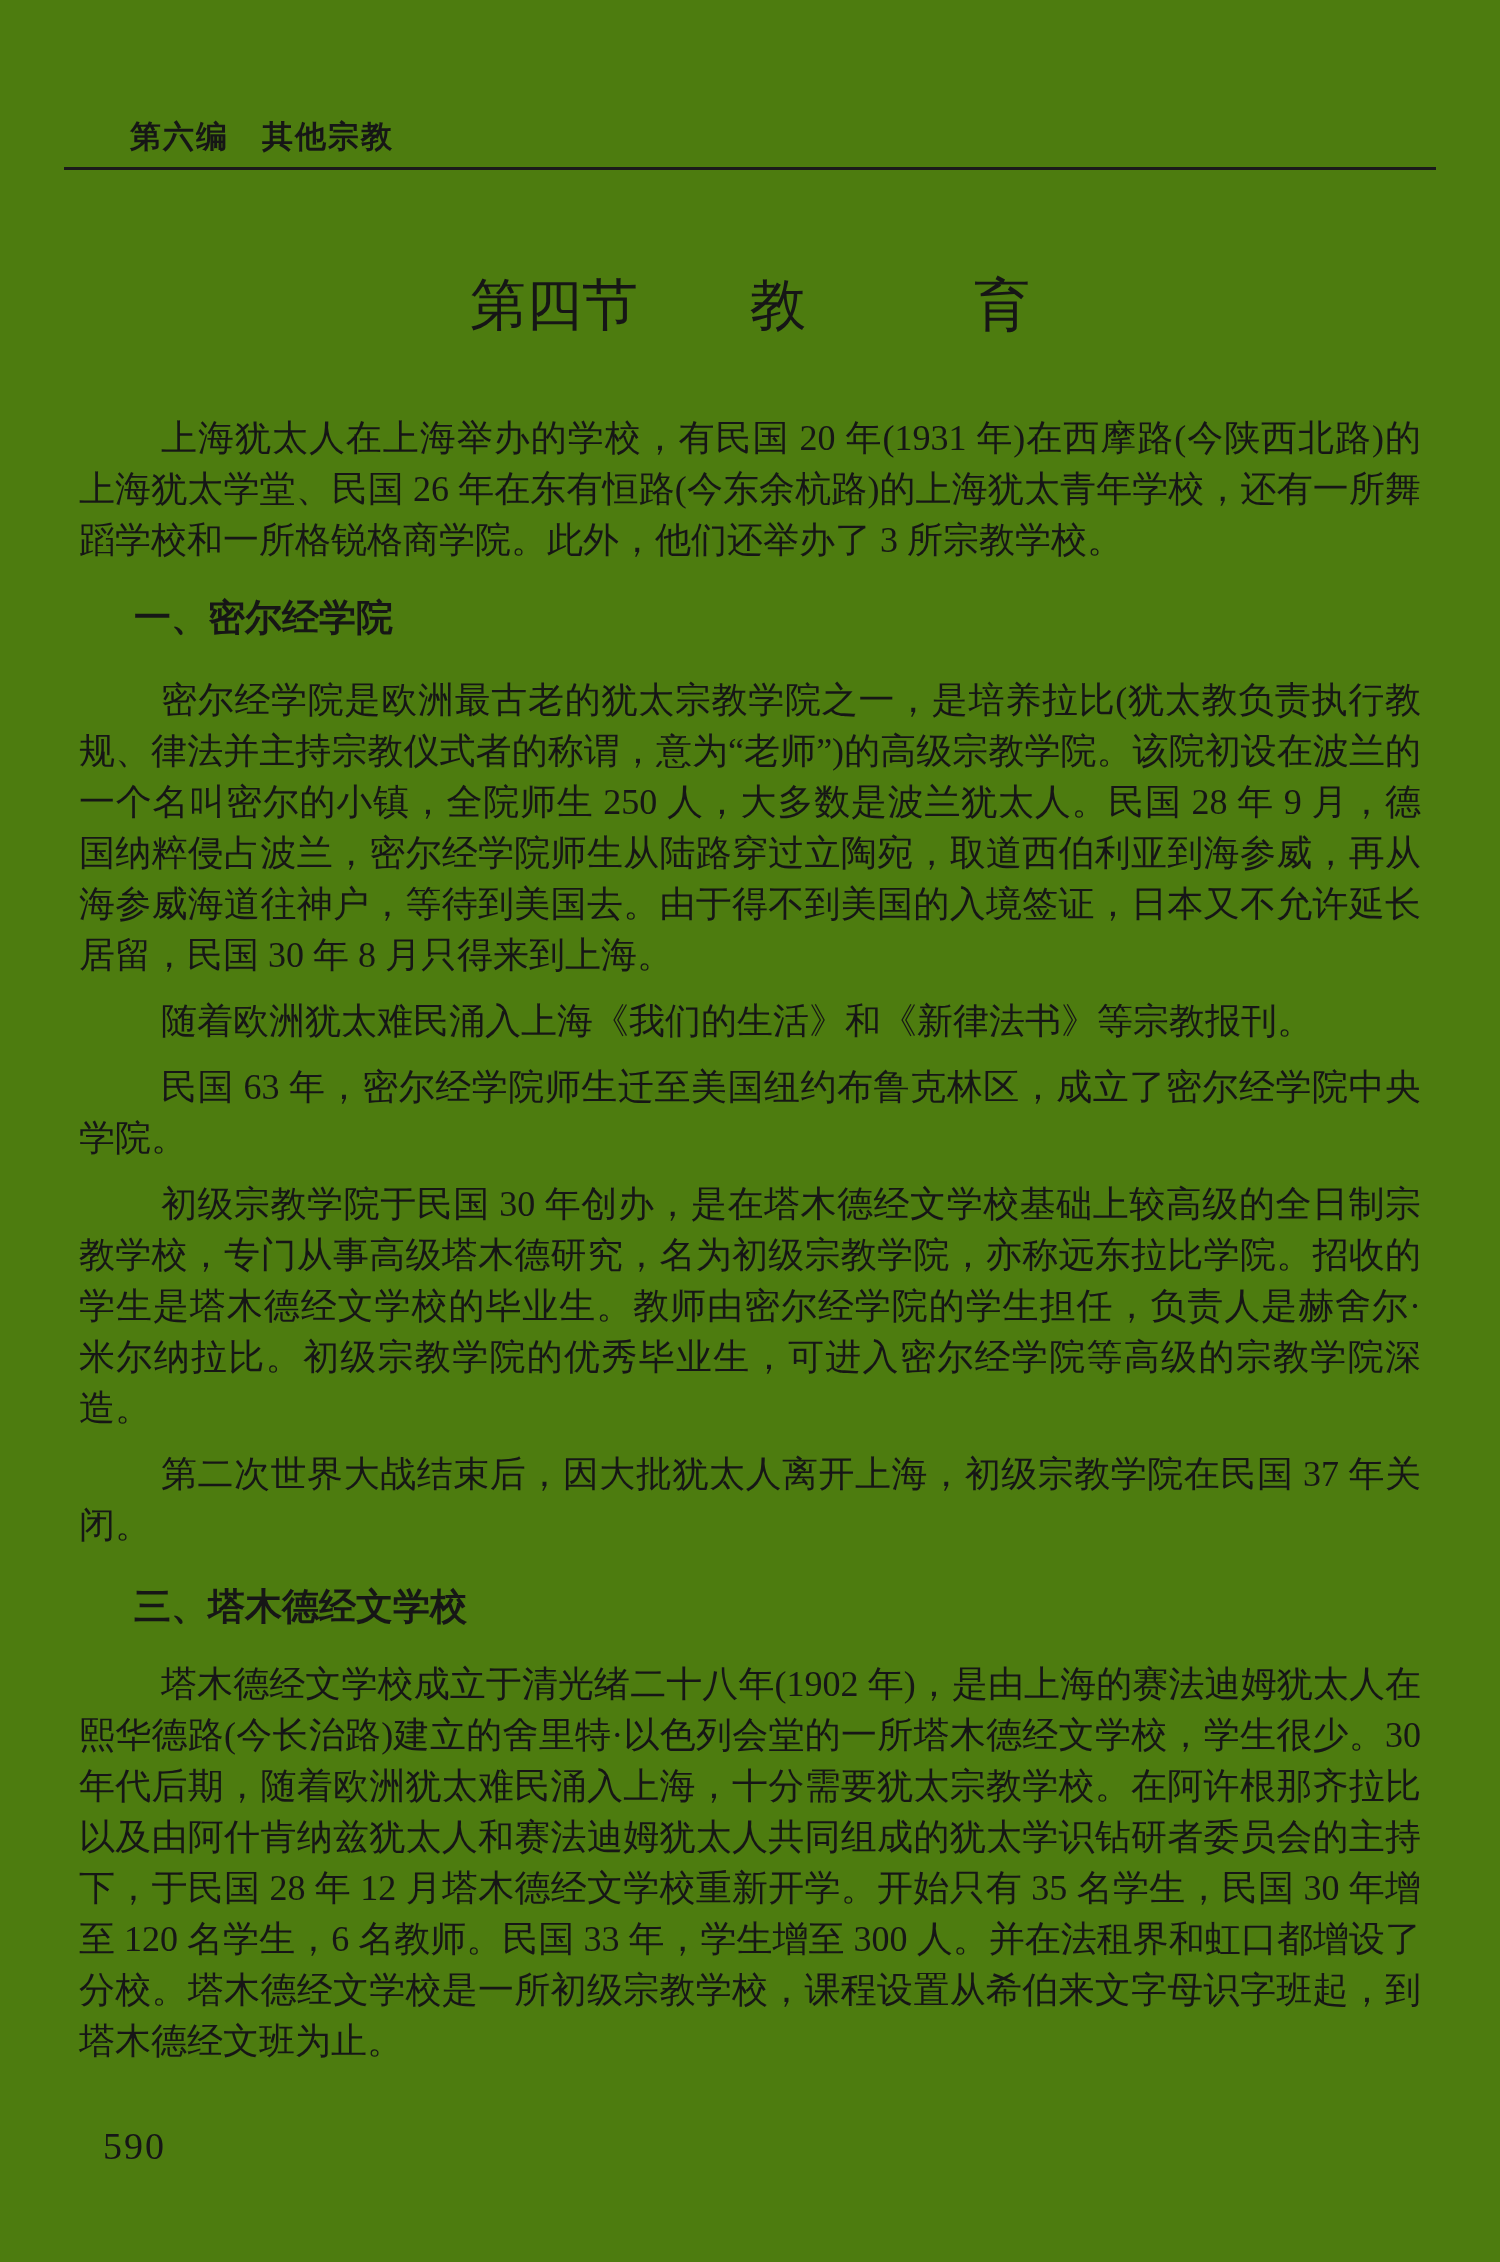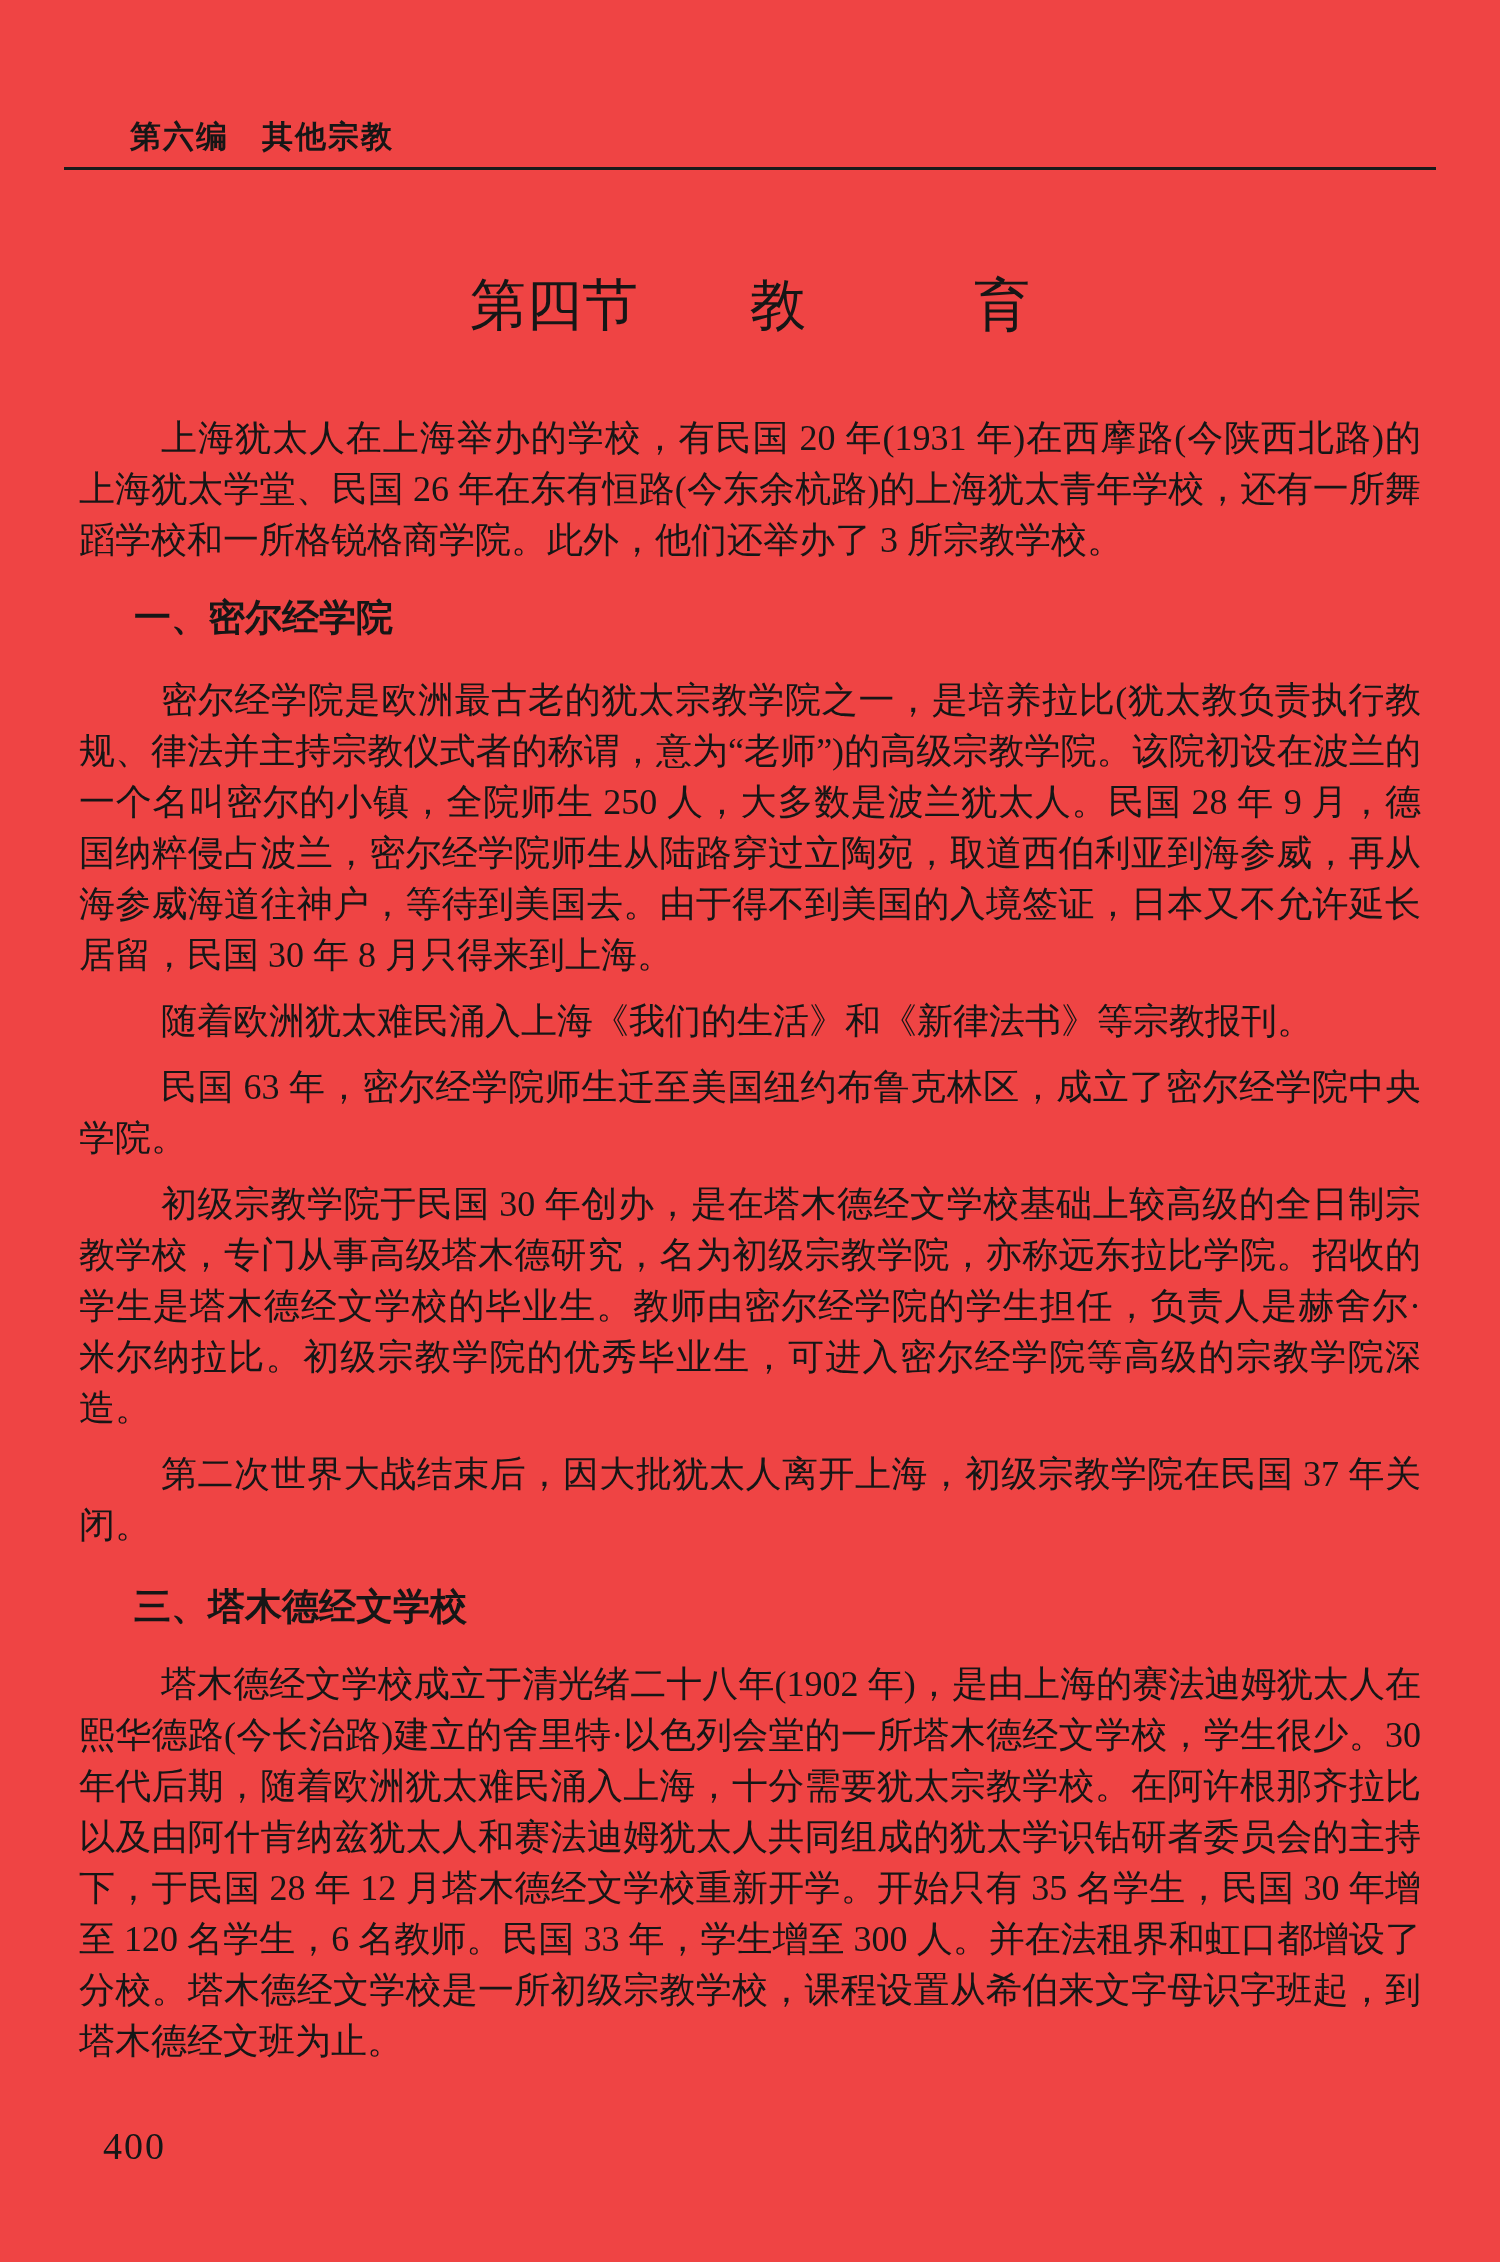--- a/index.html
+++ b/index.html
@@ -5,21 +5,21 @@
   html, body {
     margin: 0;
     padding: 0;
     background: #e8e8e8;
   }
   .page {
     position: relative;
     width: 1500px;
     height: 2262px;
     margin: 0 auto;
-    background: #ef4444;
+    background: #4d7c0f;
     box-sizing: border-box;
     padding: 118px 64px 0 64px;
     color: #161616;
     overflow: hidden;
   }
   
   .running-head {
     font-family: "Liberation Sans", "DejaVu Sans", sans-serif;
     font-weight: 700;
     font-size: 31px;
@@ -94,15 +94,15 @@
   <p class="par">密尔经学院是欧洲最古老的犹太宗教学院之一，是培养拉比(犹太教负责执行教规、律法并主持宗教仪式者的称谓，意为“老师”)的高级宗教学院。该院初设在波兰的一个名叫密尔的小镇，全院师生 250 人，大多数是波兰犹太人。民国 28 年 9 月，德国纳粹侵占波兰，密尔经学院师生从陆路穿过立陶宛，取道西伯利亚到海参威，再从海参威海道往神户，等待到美国去。由于得不到美国的入境签证，日本又不允许延长居留，民国 30 年 8 月只得来到上海。</p>
   <p class="par">随着欧洲犹太难民涌入上海《我们的生活》和《新律法书》等宗教报刊。</p>
   <p class="par">民国 63 年，密尔经学院师生迁至美国纽约布鲁克林区，成立了密尔经学院中央学院。</p>
 
   <p class="par">初级宗教学院于民国 30 年创办，是在塔木德经文学校基础上较高级的全日制宗教学校，专门从事高级塔木德研究，名为初级宗教学院，亦称远东拉比学院。招收的学生是塔木德经文学校的毕业生。教师由密尔经学院的学生担任，负责人是赫舍尔·米尔纳拉比。初级宗教学院的优秀毕业生，可进入密尔经学院等高级的宗教学院深造。</p>
   <p class="par">第二次世界大战结束后，因大批犹太人离开上海，初级宗教学院在民国 37 年关闭。</p>
 
   <h2 class="sec-head h3">三、塔木德经文学校</h2>
   <p class="par">塔木德经文学校成立于清光绪二十八年(1902 年)，是由上海的赛法迪姆犹太人在熙华德路(今长治路)建立的舍里特·以色列会堂的一所塔木德经文学校，学生很少。30 年代后期，随着欧洲犹太难民涌入上海，十分需要犹太宗教学校。在阿许根那齐拉比以及由阿什肯纳兹犹太人和赛法迪姆犹太人共同组成的犹太学识钻研者委员会的主持下，于民国 28 年 12 月塔木德经文学校重新开学。开始只有 35 名学生，民国 30 年增至 120 名学生，6 名教师。民国 33 年，学生增至 300 人。并在法租界和虹口都增设了分校。塔木德经文学校是一所初级宗教学校，课程设置从希伯来文字母识字班起，到塔木德经文班为止。</p>
 
-  <div class="page-number">400</div>
+  <div class="page-number">590</div>
 
 </div>
 
 </body></html>

